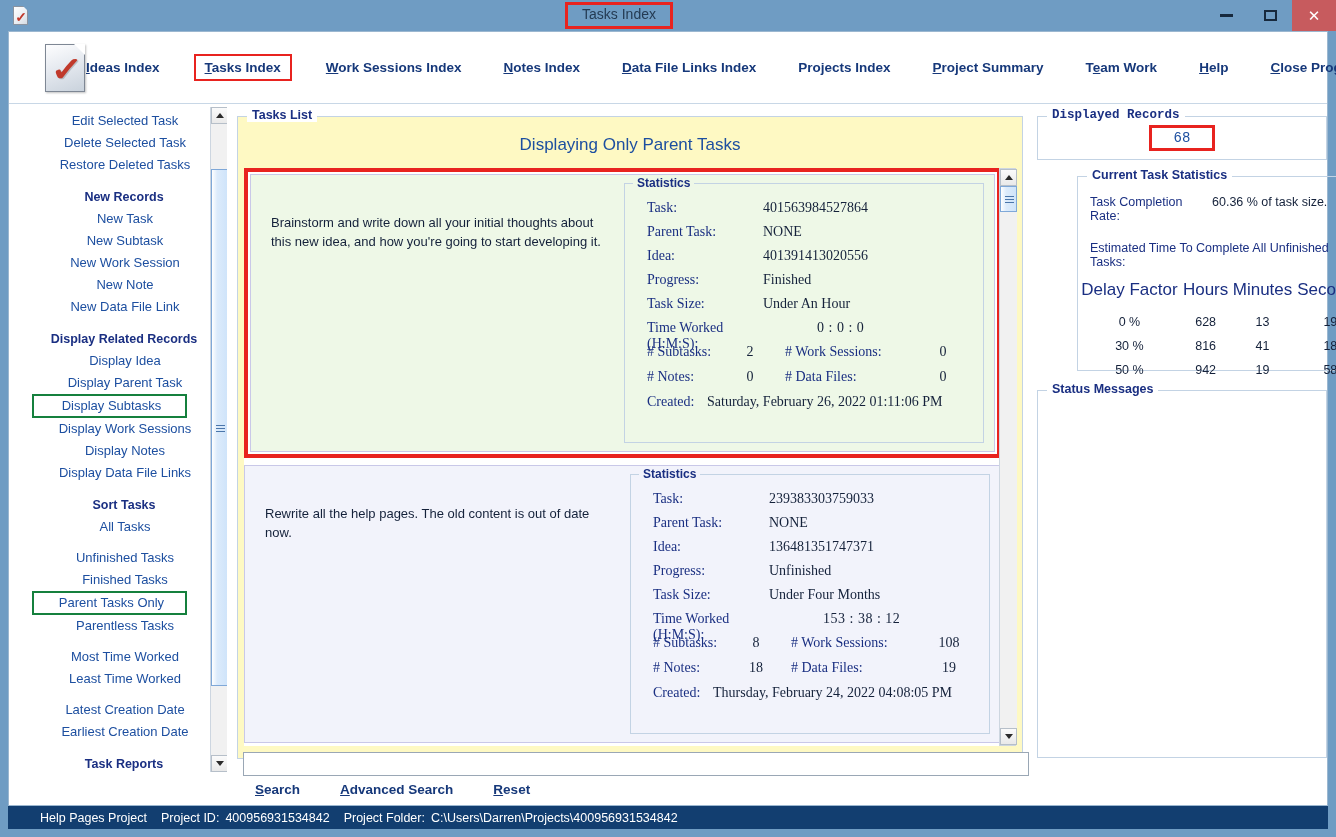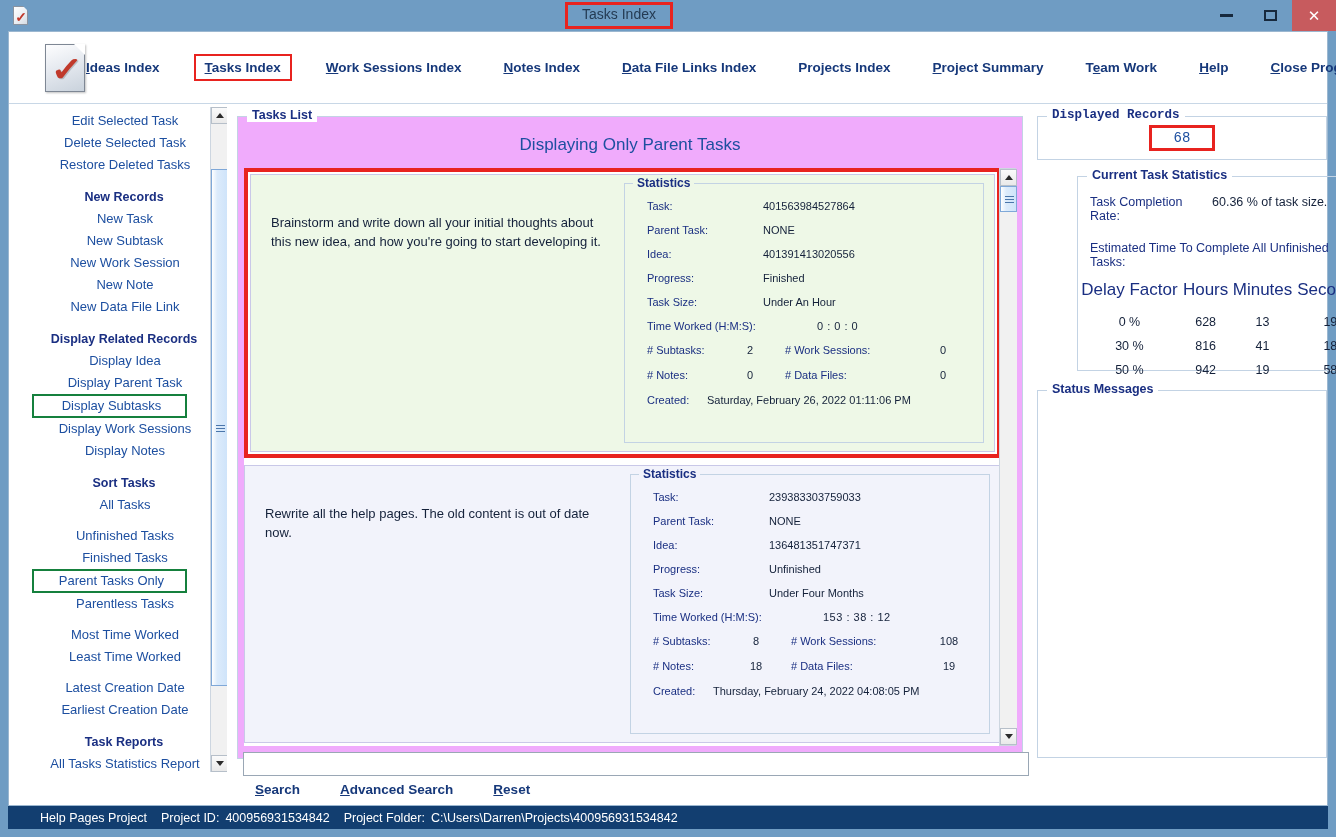--- a/index.html
+++ b/index.html
@@ -195,21 +195,21 @@
   }
   .group > .g-legend {
     position: absolute; left: 9px; top: -9px;
     background: #ffffff;
     padding: 0 5px;
     font-size: 12.5px; font-weight: bold; color: #1a2f82;
     white-space: nowrap;
   }
   #tasks-list-group {
     left: 6px; top: 12px; width: 786px; height: 643px;
-    background: #f0abfc;
+    background: #fef9c3;
   }
   .list-title {
     position: absolute; left: 0; top: 18px; width: 100%;
     text-align: center;
     font-size: 17px; color: #1d4fa0;
   }
   .cards-viewport {
     position: absolute; left: 6px; top: 51px;
     width: 757px; height: 578px;
     overflow: hidden;
@@ -243,21 +243,21 @@
     border: 1px solid #c3d3e4;
   }
   .stats-legend {
     position: absolute; left: 8px; top: -8px;
     background: inherit;
     padding: 0 4px;
     font-size: 12px; font-weight: bold; color: #1a2f82;
   }
   .card.green .stats-legend { background: #eef8e7; }
   .card:not(.green) .stats-legend { background: #f2f3fb; }
-  .stat-rows { padding: 16px 10px 0 10px; font-size: 11px; color: #14213a; }
+  .stat-rows { padding: 16px 10px 0 10px; font-size: 14px; color: #14213a; font-family: Liberation Serif, serif; }
   .srow { display: flex; align-items: baseline; height: 24px; }
   .slabel { width: 128px; color: #1a2f82; padding-left: 12px; }
   .svalue { color: #14213a; }
   .srow.tw .svalue { padding-left: 54px; letter-spacing: .5px; }
   .srow.pair { height: 25px; }
   .pair-a { width: 80px; color: #1a2f82; padding-left: 12px; }
   .pair-an { width: 70px; text-align: center; }
   .pair-b { width: 128px; color: #1a2f82; }
   .pair-bn { width: 60px; text-align: center; }
   .srow.created .slabel { width: 60px; }
@@ -398,20 +398,21 @@
             <div class="sb-item">New Subtask</div>
             <div class="sb-item">New Work Session</div>
             <div class="sb-item">New Note</div>
             <div class="sb-item">New Data File Link</div>
             <div class="sb-head">Display Related Records</div>
             <div class="sb-item">Display Idea</div>
             <div class="sb-item">Display Parent Task</div>
             <div class="sb-item hl">Display Subtasks</div>
             <div class="sb-item">Display Work Sessions</div>
             <div class="sb-item">Display Notes</div>
+            <div class="sb-item">Display Data File Links</div>
             <div class="sb-head">Sort Tasks</div>
             <div class="sb-item">All Tasks</div>
             <div class="sb-gap"></div>
             <div class="sb-item">Unfinished Tasks</div>
             <div class="sb-item">Finished Tasks</div>
             <div class="sb-item hl">Parent Tasks Only</div>
             <div class="sb-item">Parentless Tasks</div>
             <div class="sb-gap"></div>
             <div class="sb-item">Most Time Worked</div>
             <div class="sb-item">Least Time Worked</div>

